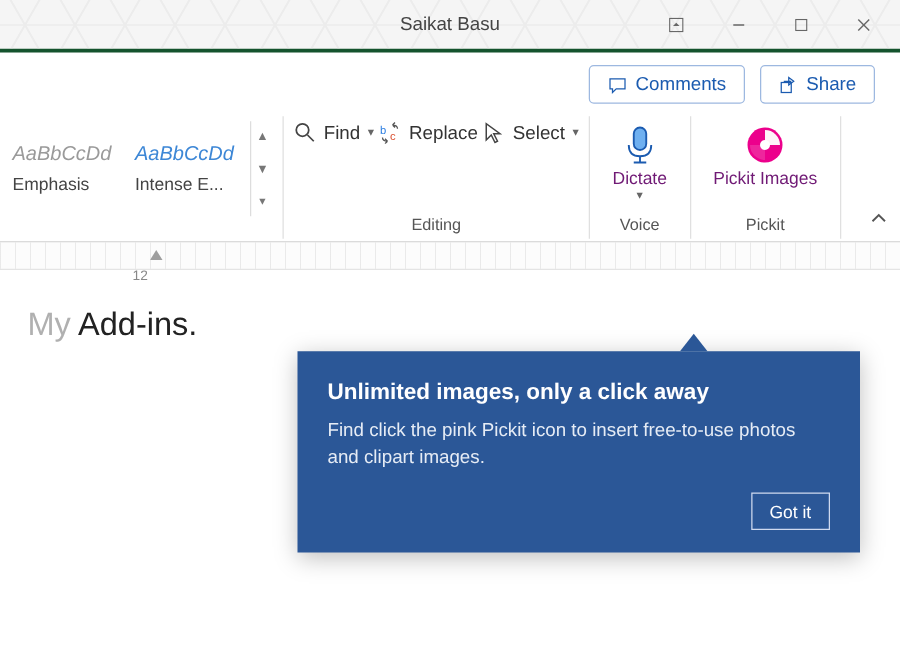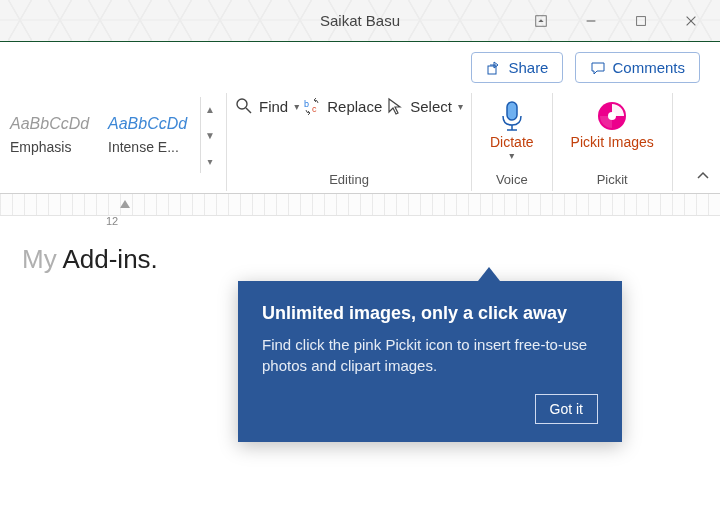--- a/index.html
+++ b/index.html
@@ -1,19 +1,19 @@
 <!DOCTYPE html>
 <html><head>
 <meta charset="utf-8">
 <style>
 * { box-sizing: border-box; margin: 0; padding: 0; font-family: 'Segoe UI', Arial, sans-serif; }
 body { width: 720px; height: 528px; background: #fff; overflow: hidden; position: relative; }
 
 
-.titlebar { height: 42px; background: #f5f5f5; display: flex; align-items: center; justify-content: flex-end; position: relative; border-bottom: 1px solid #14532d; }
+.titlebar { height: 42px; background: #f5f5f5; display: flex; align-items: center; justify-content: flex-end; position: relative; border-bottom: 3px solid #14532d; }
 .titlebar::before {
   content: ''; position: absolute; inset: 0;
   background:
     linear-gradient(60deg, transparent 48%, #ddd 49%, #ddd 51%, transparent 52%) 0 0/40px 40px,
     linear-gradient(-60deg, transparent 48%, #ddd 49%, #ddd 51%, transparent 52%) 0 0/40px 40px,
     linear-gradient(0deg, transparent 48%, #e3e3e3 49%, #e3e3e3 51%, transparent 52%) 0 0/40px 40px;
   opacity: .35;
 }
 .title-user { position: absolute; left: 50%; transform: translateX(-50%); font-size: 15px; color: #444; }
 .title-controls { display: flex; gap: 4px; margin-right: 6px; z-index: 1; }
@@ -36,39 +36,39 @@
 .style-name { font-size: 14px; color: #444; margin-top: 6px; }
 .gallery-scroll { display: flex; flex-direction: column; justify-content: space-between; height: 76px; width: 18px; border-left: 1px solid #ddd; }
 .gallery-scroll .sbtn { width: 18px; height: 24px; display: flex; align-items: center; justify-content: center; color: #777; cursor: pointer; font-size: 10px; }
 
 .editing-stack { display: flex; flex-direction: row; gap: 4px; }
 .editing-item { display: flex; align-items: center; gap: 6px; font-size: 15px; color: #333; cursor: pointer; }
 .editing-item svg { width: 18px; height: 18px; }
 
 .bigbtn { display: flex; flex-direction: column; align-items: center; justify-content: flex-start; padding: 2px 10px; cursor: pointer; }
 .bigbtn .icon { width: 34px; height: 34px; display: flex; align-items: center; justify-content: center; }
-.bigbtn .lbl { font-size: 14px; color: #c2410c; text-align: center; line-height: 1.1; margin-top: 2px; }
+.bigbtn .lbl { font-size: 14px; color: #701a75; text-align: center; line-height: 1.1; margin-top: 2px; }
 
 .collapse-caret { align-self: flex-end; padding: 0 10px 4px 0; color: #555; cursor: pointer; margin-left: auto; }
 
 
 .ruler { height: 22px; background: #fcfcfc; border-bottom: 1px solid #e4e4e4; position: relative; }
 .ruler-num { position: absolute; left: 106px; top: 21px; font-size: 11px; color: #888; }
 .ruler::after { content:''; position:absolute; left:0; right:0; top:0; height:100%;
   background: repeating-linear-gradient(90deg,#c8c8c8 0,#c8c8c8 1px,transparent 1px,transparent 12px); opacity:.35;}
 .ruler::before { content:''; position:absolute; left:120px; top:6px; width:0; height:0;
   border-left:5px solid transparent; border-right:5px solid transparent; border-bottom:8px solid #9e9e9e;}
 
 
 .doc { padding: 28px 22px; }
 .doc-text { font-size: 26px; color: #222; }
 .doc-text .grey { color: #b0b0b0; }
 
 
-.callout { position: absolute; left: 238px; top: 281px; width: 384px; background: #2b5797; color: #fff; padding: 22px 24px 18px 24px; box-shadow: 0 4px 18px rgba(0,0,0,.25); }
+.callout { position: absolute; left: 238px; top: 281px; width: 450px; background: #2b5797; color: #fff; padding: 22px 24px 18px 24px; box-shadow: 0 4px 18px rgba(0,0,0,.25); }
 .callout::before { content:''; position:absolute; top:-14px; right:122px; width:0; height:0;
   border-left:11px solid transparent; border-right:11px solid transparent; border-bottom:14px solid #2b5797; }
 .callout h3 { font-size: 18px; font-weight: 600; margin-bottom: 10px; }
 .callout p { font-size: 15px; line-height: 1.4; color: #e6ecf5; }
 .callout .gotit { float: right; margin-top: 18px; border: 1px solid #cfdaf0; padding: 6px 14px; font-size: 14px; color: #fff; cursor: pointer; }
 
 .mic-body { fill:#6fb0f0; stroke:#1b5bb0; }
 </style>
 </head>
 <body>
@@ -95,33 +95,33 @@
     <div class="title-btn">
       <svg viewBox="0 0 16 16">
           <line x1="3" y1="3" x2="13" y2="13" stroke="#666" stroke-width="1.3"></line>
           <line x1="13" y1="3" x2="3" y2="13" stroke="#666" stroke-width="1.3"></line>
         </svg>
     </div>
   </div>
 </div>
 
 <div class="actionrow">
+  <div class="pillbtn">
+    <svg viewBox="0 0 16 16">
+        <path d="M2 3 H14 V11 H7 L4 14 V11 H2 Z" fill="none" stroke="#1b5bb0"></path>
+      </svg>
+    <span>Comments</span>
+  </div>
   <div class="pillbtn">
     <svg viewBox="0 0 16 16">
         <rect x="2" y="6" width="8" height="8" fill="none" stroke="#1b5bb0"></rect>
         <path d="M8 2 L12 5 L8 8 Z" fill="none" stroke="#1b5bb0"></path>
         <line x1="4" y1="5" x2="10" y2="5" stroke="#1b5bb0"></line>
       </svg>
     <span>Share</span>
-  </div>
-  <div class="pillbtn">
-    <svg viewBox="0 0 16 16">
-        <path d="M2 3 H14 V11 H7 L4 14 V11 H2 Z" fill="none" stroke="#1b5bb0"></path>
-      </svg>
-    <span>Comments</span>
   </div>
 </div>
 
 <div class="ribbon">
 
   <div class="ribbon-group" style="padding-left:4px">
     <div class="styles-gallery">
       <div class="style-tile">
         <div class="style-sample" style="color:#9a9a9a">AaBbCcDd</div>
         <div class="style-name">Emphasis</div>

